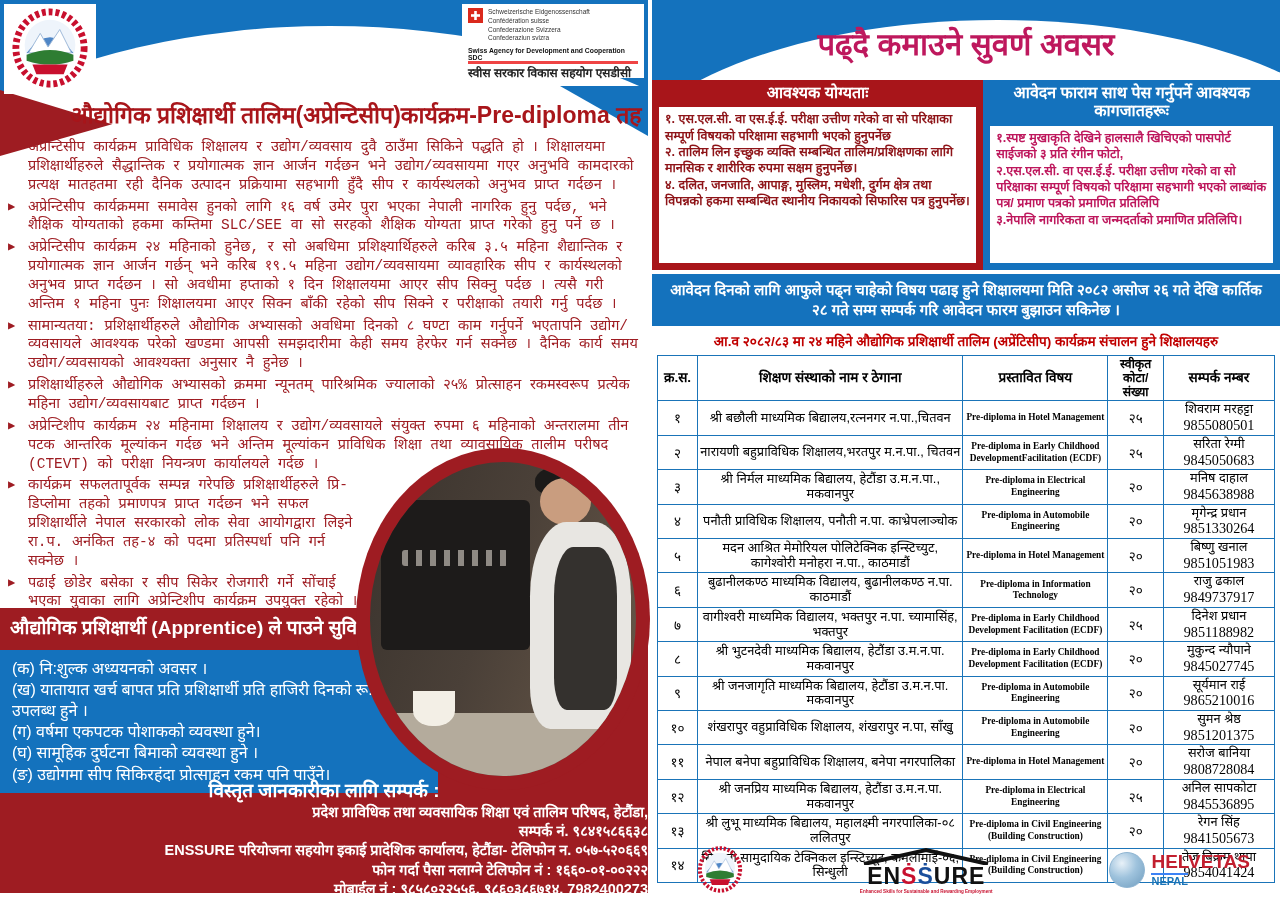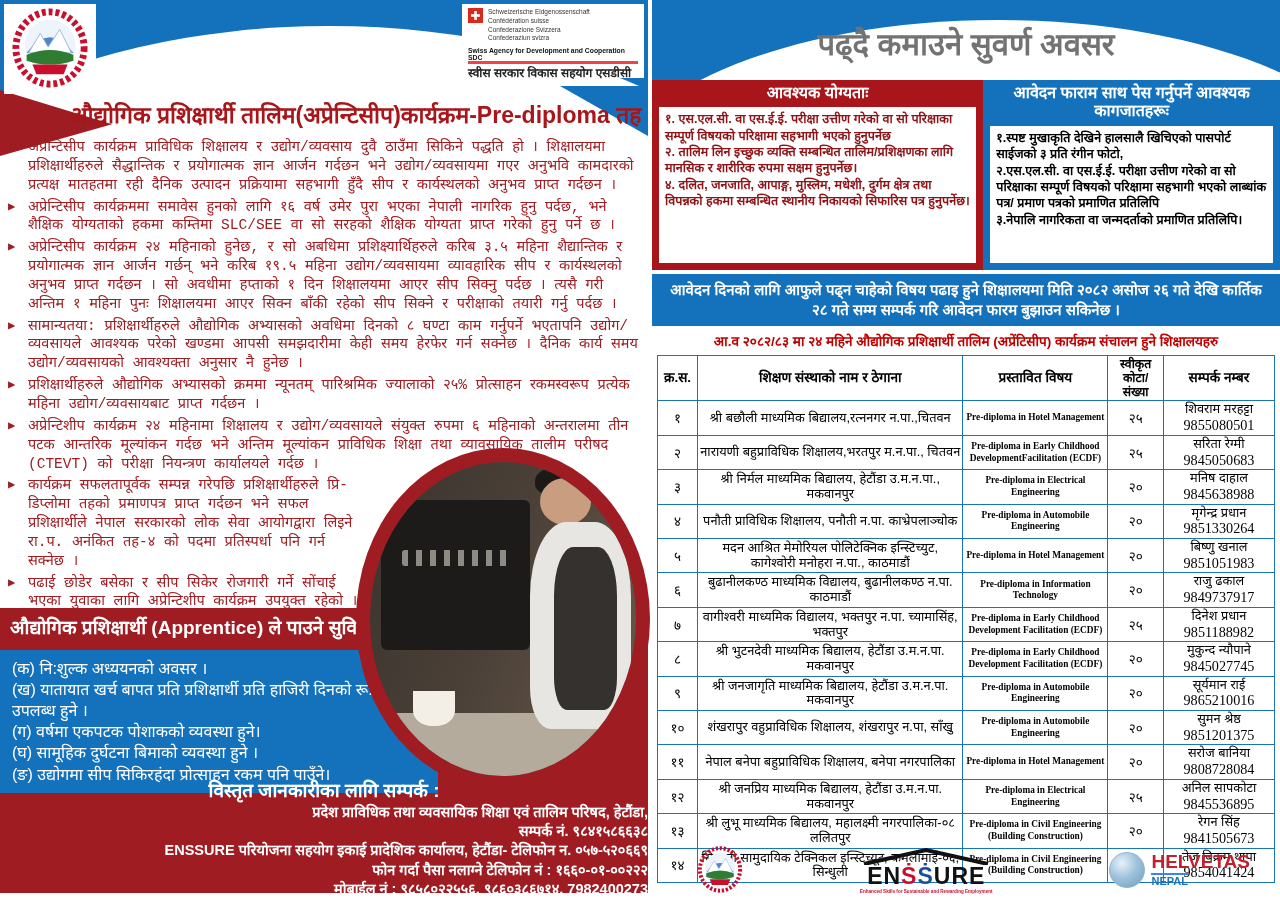--- a/index.html
+++ b/index.html
@@ -49,29 +49,29 @@
   .fac-box{position:absolute;left:0;top:42px;width:418px;background:#1472bd;color:#fff;
            font-size:16px;line-height:1.32;padding:8px 8px 8px 12px;}
   .contact{position:absolute;left:0;top:172px;width:648px;text-align:center;color:#fff;}
   .contact-heading{font-size:19px;font-weight:bold;line-height:1.2;}
   .contact-line{font-size:14.5px;line-height:1.33;font-weight:bold;text-align:right;}
   
   .right-panel{position:absolute;left:652px;top:0;width:628px;height:904px;background:#fff;}
   .rp-header{position:absolute;left:0;top:0;width:628px;height:80px;background:#1472bd;overflow:hidden;}
   .rp-header .arc-red{position:absolute;width:780px;height:340px;left:-60px;top:28px;background:#9e1c22;border-radius:50%;}
   .rp-header .arc-white{position:absolute;width:780px;height:340px;left:-44px;top:20px;background:#fff;border-radius:50%;}
-  .rp-title{position:absolute;left:0;top:22px;width:628px;text-align:center;color:#737373;
+  .rp-title{position:absolute;left:0;top:22px;width:628px;text-align:center;color:#be185d;
             font-size:31px;font-weight:bold;z-index:3;}
   .rp-cols{position:absolute;left:0;top:80px;width:628px;height:190px;display:flex;}
   .qual-col{width:346px;height:100%;background:#a8151a;box-sizing:border-box;display:flex;flex-direction:column;}
   .docs-col{width:310px;height:100%;background:#1472bd;box-sizing:border-box;display:flex;flex-direction:column;}
   .col-heading{color:#fff;font-weight:bold;text-align:center;font-size:16px;padding:4px 6px 2px;line-height:1.15;}
   .col-box{flex:1;background:#fff;margin:3px 7px 7px;padding:4px 6px;line-height:1.3;}
   .qual-col .col-box{color:#8e1418;font-size:12.6px;font-weight:bold;}
-  .docs-col .col-box{color:#000000;font-size:12.6px;font-weight:bold;}
+  .docs-col .col-box{color:#be185d;font-size:12.6px;font-weight:bold;}
   .rp-notice{position:absolute;left:0;top:274px;width:628px;height:52px;background:#1472bd;color:#ffffff;
              display:flex;align-items:center;justify-content:center;text-align:center;
              font-size:15px;font-weight:bold;line-height:1.35;padding:0 12px;box-sizing:border-box;}
   .rp-table-title{position:absolute;left:0;top:331px;width:628px;text-align:center;color:#c00000;
                   font-size:13.6px;font-weight:bold;white-space:nowrap;}
   .rp-table{position:absolute;left:5px;top:355px;}
   table{border-collapse:collapse;table-layout:fixed;width:618px;background:#fff;}
   th,td{border:1.6px solid #1a74b8;text-align:center;padding:1px 2px;color:#000;vertical-align:middle;}
   th{font-size:13.6px;font-weight:bold;line-height:1.15;height:36px;}
   td{height:29px;}

